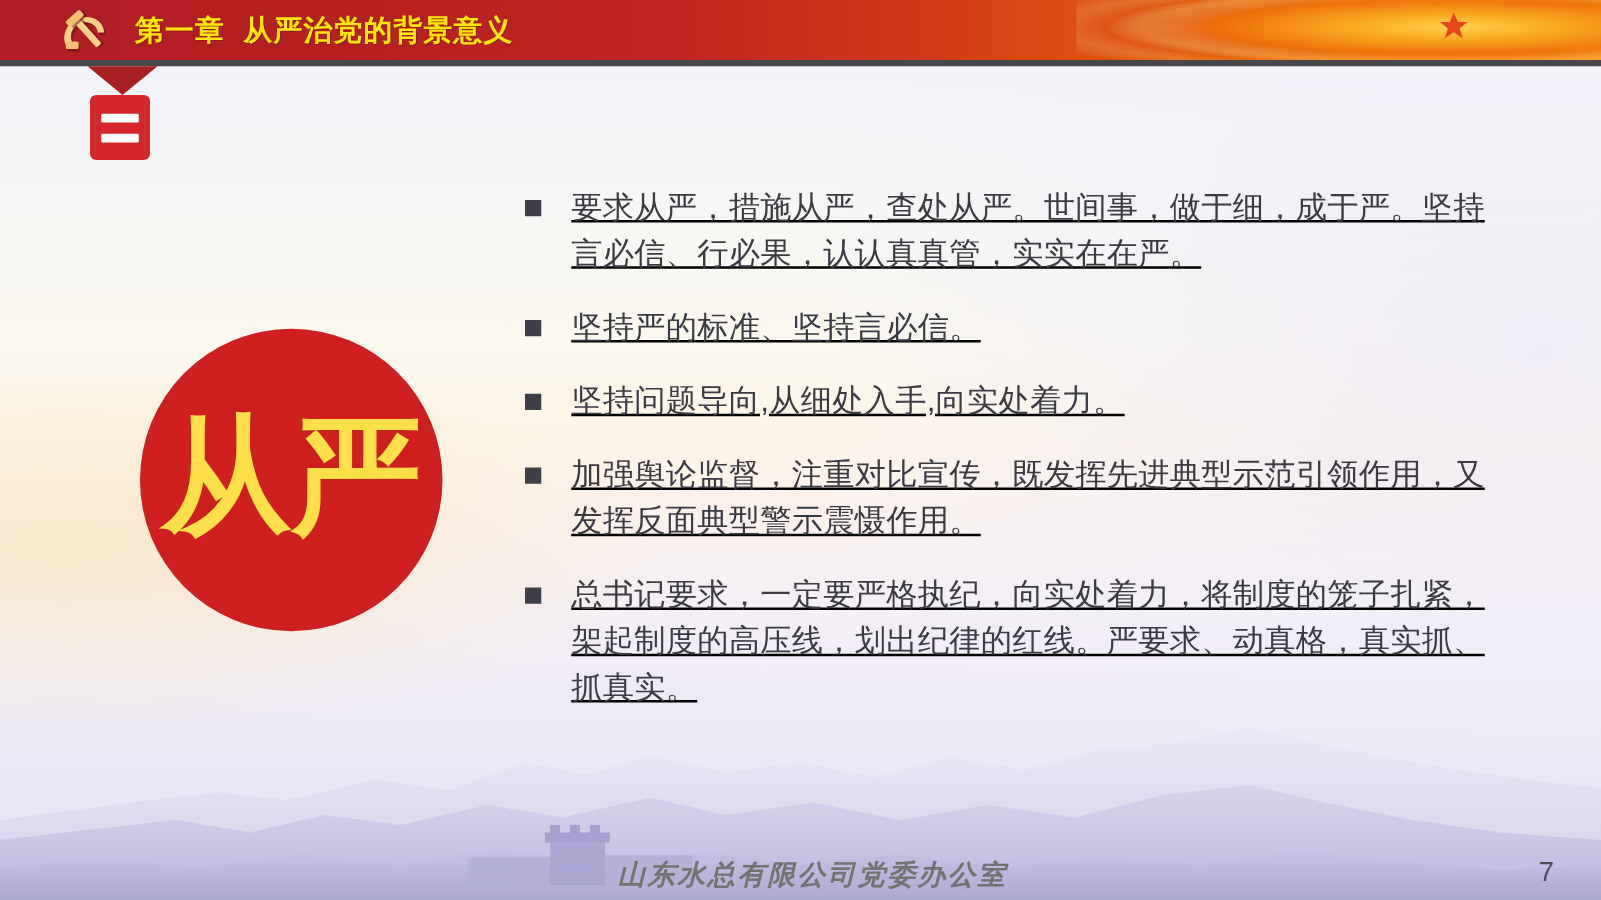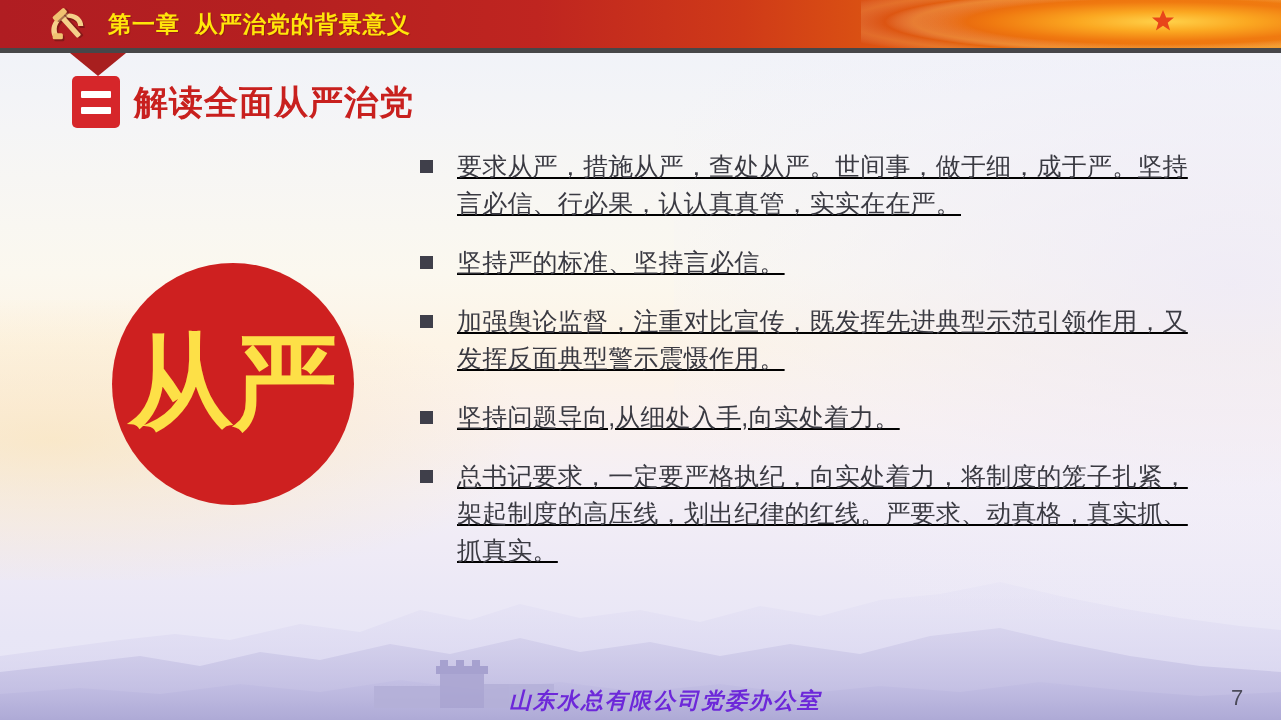--- a/index.html
+++ b/index.html
@@ -218,26 +218,25 @@
   }
 
   
   .footer-brand {
     position: absolute;
     left: 494px;
     top: 686px;
     font-size: 22px;
     font-weight: bold;
     font-style: italic;
-    color: #6d28d9;
+    color: #737373;
     letter-spacing: 2px;
     line-height: 28px;
     white-space: nowrap;
     font-family: "DejaVu Serif", serif;
-    margin-left: 15px;
   }
   .page-number {
     position: absolute;
     left: 1231px;
     top: 684px;
     font-size: 22px;
     color: #4b4b5a;
     line-height: 28px;
   }
 </style>
@@ -328,42 +327,41 @@
 
     <div class="header-title">第一章  从严治党的背景意义</div>
   </div>
   <div class="header-underline"></div>
 
   <div class="sec-arrow"></div>
   <div class="sec-box">
     <div class="sec-box-bar b1"></div>
     <div class="sec-box-bar b2"></div>
   </div>
-  <div class="sec-title">解读全面从严治党</div>
 
   <div class="circle-badge">
     <div class="circle-badge-text">从严</div>
   </div>
 
   <div class="bullets">
     <div class="bullet-item">
       <div class="bullet-marker"></div>
       <div class="bullet-text">要求从严，措施从严，查处从严。世间事，做于细，成于严。坚持言必信、行必果，认认真真管，实实在在严。</div>
     </div>
     <div class="bullet-item">
       <div class="bullet-marker"></div>
       <div class="bullet-text">坚持严的标准、坚持言必信。</div>
     </div>
     <div class="bullet-item">
       <div class="bullet-marker"></div>
+      <div class="bullet-text">坚持问题导向,从细处入手,向实处着力。</div>
+    </div>
+    <div class="bullet-item">
+      <div class="bullet-marker"></div>
       <div class="bullet-text">加强舆论监督，注重对比宣传，既发挥先进典型示范引领作用，又发挥反面典型警示震慑作用。</div>
-    </div>
-    <div class="bullet-item">
-      <div class="bullet-marker"></div>
-      <div class="bullet-text">坚持问题导向,从细处入手,向实处着力。</div>
     </div>
     <div class="bullet-item">
       <div class="bullet-marker"></div>
       <div class="bullet-text">总书记要求，一定要严格执纪，向实处着力，将制度的笼子扎紧，架起制度的高压线，划出纪律的红线。严要求、动真格，真实抓、抓真实。</div>
     </div>
   </div>
 
   <div class="footer-brand">山东水总有限公司党委办公室</div>
   <div class="page-number">7</div>
 

